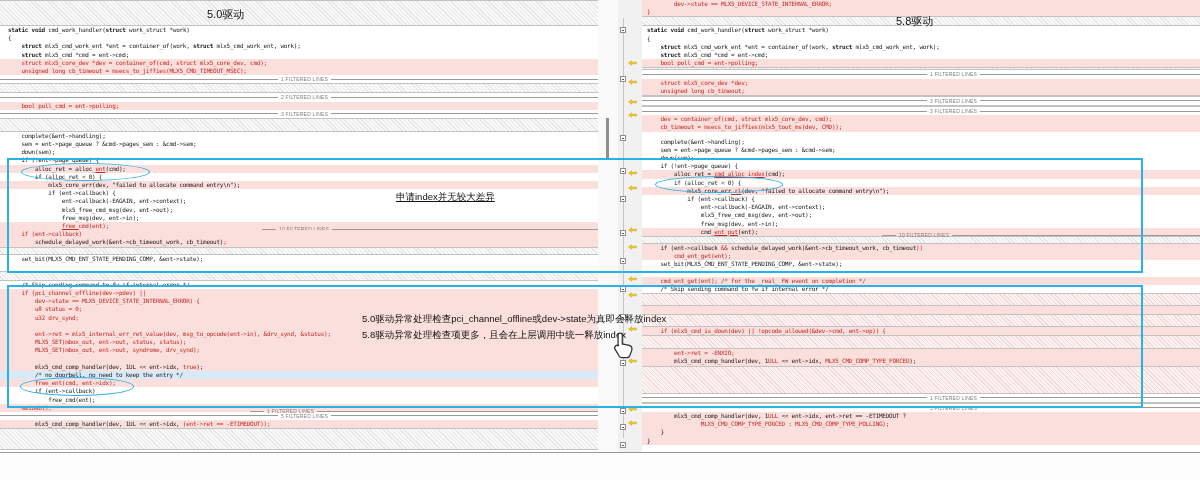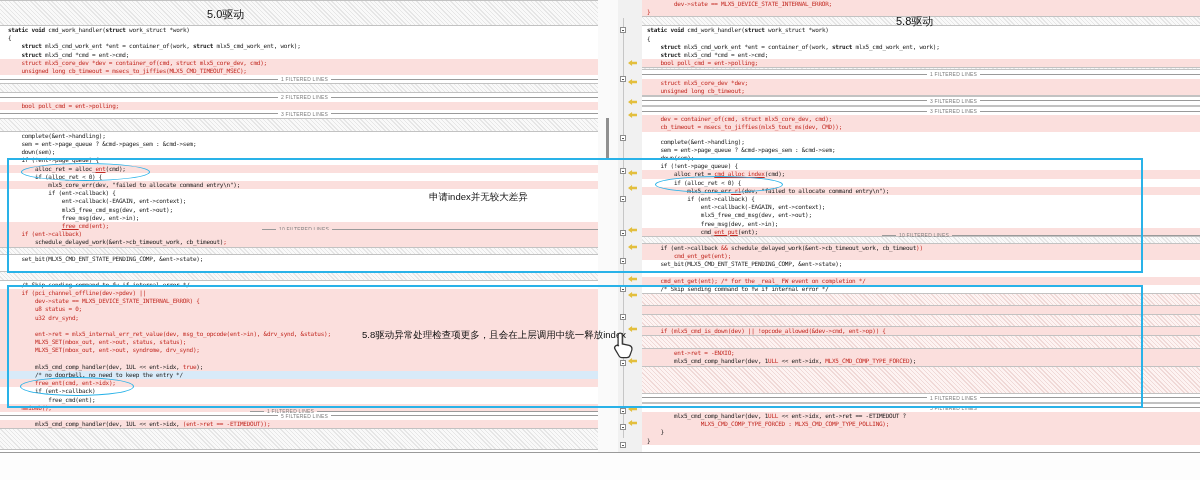--- a/index.html
+++ b/index.html
@@ -241,21 +241,22 @@
 
   <div class="pane-title" style="left:207px;top:7px;">5.0驱动</div>
   <div class="pane-title" style="left:896px;top:14px;">5.8驱动</div>
 
   <div class="blue-rect" style="left:7px;top:158px;width:1132px;height:111px;"></div>
   <div class="blue-rect" style="left:7px;top:285px;width:1132px;height:119px;"></div>
   <div class="blue-ellipse" style="left:21px;top:163px;width:127px;height:16px;"></div>
   <div class="blue-ellipse" style="left:655px;top:176px;width:126px;height:15px;"></div>
   <div class="blue-ellipse" style="left:20px;top:377px;width:112px;height:17px;"></div>
 
-  <div class="note" style="left:429px;top:191px;">申请index并无较大差异</div>
+  <div class="note" style="left:396px;top:191px;text-decoration:underline;">申请index并无较大差异</div>
+  <div class="note" style="left:362px;top:313px;">5.0驱动异常处理检查pci_channel_offline或dev-&gt;state为真即会释放index</div>
   <div class="note" style="left:362px;top:329px;">5.8驱动异常处理检查项更多，且会在上层调用中统一释放index</div>
 
   <svg id="cursor" viewBox="0 0 16 20">
     <path d="M6 1.5c.9 0 1.5.7 1.5 1.5v6.2l4.9 1c1.2.3 2 1.3 2 2.5 0 .5-.1 1-.3 1.5l-1.2 3.3c-.3.9-1.2 1.5-2.1 1.5H7.2c-.8 0-1.6-.4-2-1.1L2.3 13c-.5-.8-.3-1.8.5-2.4.7-.5 1.7-.4 2.2.2l-.5-.7V3c0-.8.6-1.5 1.5-1.5z" fill="#ffffff" stroke="#333" stroke-width="0.9"></path>
   </svg>
 
   <div id="bottom-line"></div>
   <div id="bottom-area"></div>
 </div>
 

